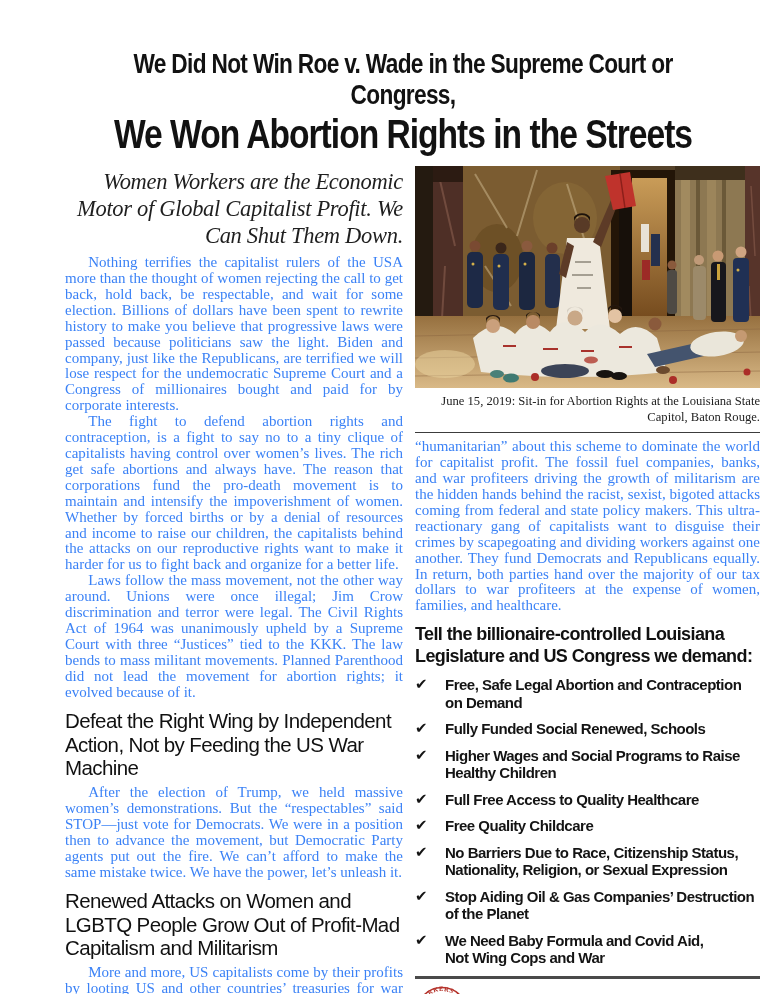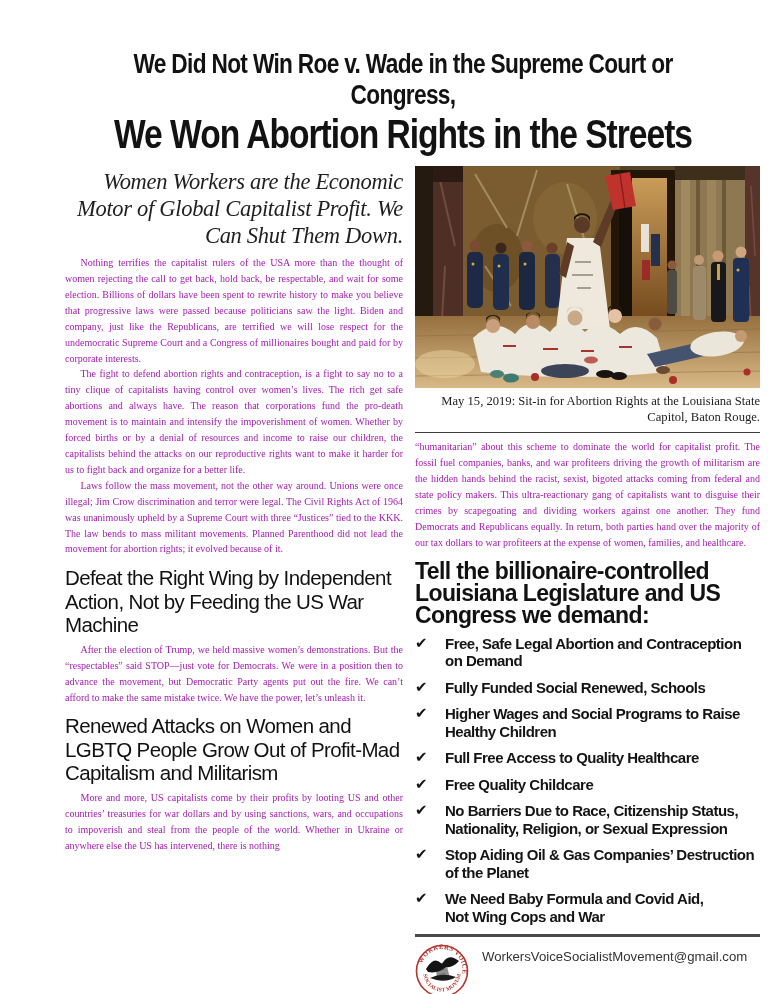--- a/index.html
+++ b/index.html
@@ -18,39 +18,39 @@
   
   .columns { display:flex; gap:12px; padding:10px 31px 0 42px; }
   .col-left  { flex:0 0 338px; width:338px; }
   .col-right { flex:0 0 345px; width:345px; }
   
   .lead-heading {
     font-style:italic; font-size:22.5px; line-height:27px; letter-spacing:-0.3px;
     color:#1f1f1f; margin:2px 0 6px 0;text-align:right;
   }
   .para {
-    font-size:10px; line-height:15.9px; text-align:justify;
-    text-indent:1.55em; color:#a21caf;
+    font-size:15px; line-height:15.9px; text-align:justify;
+    text-indent:1.55em; color:#3b82f6;
   }
   .sec-heading {
     font-family:"Liberation Sans", sans-serif; font-weight:normal;
     font-size:20.5px; line-height:23.5px; letter-spacing:-0.6px;
     color:#111; margin:9px 0 5px 0;
   }
   
   .photo-frame { width:345px; height:224px; line-height:0; }
   .photo-frame svg { display:block; }
   .photo-caption {
     font-size:12.6px; line-height:15.6px; text-align:right; color:#222;
     margin-top:4px;
   }
   .caption-rule { border:none; border-top:1.5px solid #3c3c3c; margin:7px 0 6px 0; }
   .demands-heading {
     font-family:"Liberation Sans", sans-serif; font-weight:bold;
-    font-size:23px; line-height:22px; letter-spacing:-0.6px; color:#111;
+    font-size:18px; line-height:22px; letter-spacing:-0.6px; color:#111;
     margin:9px 0 9px 0;
   }
   .demands { list-style:none; margin:0; padding:0; }
   .demand { display:flex; margin-bottom:9px;
     font-family:"Liberation Sans", sans-serif; font-weight:bold;
     font-size:15px; line-height:17.5px; letter-spacing:-0.5px; color:#141414; }
   .demand .check { flex:0 0 30px; width:30px; font-size:15px;
     font-family:"DejaVu Sans", sans-serif; }
   .demand .label { white-space:pre-line; }
   .footer-rule { border:none; border-top:3px solid #4a4a4a; margin:8px 0 7px 0; }
@@ -183,21 +183,21 @@
           <ellipse cx="204" cy="210" rx="8" ry="4" fill="#171310"></ellipse>
           <ellipse cx="96" cy="212" rx="8" ry="4.5" fill="#3f7a72"></ellipse>
           <ellipse cx="82" cy="208" rx="7" ry="4" fill="#4a8078"></ellipse>
           <ellipse cx="248" cy="204" rx="7" ry="4" fill="#6b4a2e"></ellipse>
           <circle cx="120" cy="211" r="4" fill="#ab2d28"></circle>
           <circle cx="258" cy="214" r="4" fill="#ab2d28"></circle>
           <circle cx="332" cy="206" r="3.5" fill="#ab2d28"></circle>
         </svg>
       </div>
 
-      <div class="photo-caption">May 15, 2019: Sit-in for Abortion Rights at the Louisiana State Capitol, Baton Rouge.</div>
+      <div class="photo-caption">June 15, 2019: Sit-in for Abortion Rights at the Louisiana State Capitol, Baton Rouge.</div>
       <hr class="caption-rule">
 
       <p class="para" style="margin:0; text-indent:0;">“humanitarian” about this scheme to dominate the world for capitalist profit. The fossil fuel companies, banks, and war profiteers driving the growth of militarism are the hidden hands behind the racist, sexist, bigoted attacks coming from federal and state policy makers. This ultra-reactionary gang of capitalists want to disguise their crimes by scapegoating and dividing workers against one another. They fund Democrats and Republicans equally. In return, both parties hand over the majority of our tax dollars to war profiteers at the expense of women, families, and healthcare.</p>
 
       <div class="demands-heading">Tell the billionaire-controlled Louisiana Legislature and US Congress we demand:</div>
 
       <ul class="demands">
         <li class="demand">
           <span class="check">✔</span>
           <span class="label">Free, Safe Legal Abortion and Contraception

